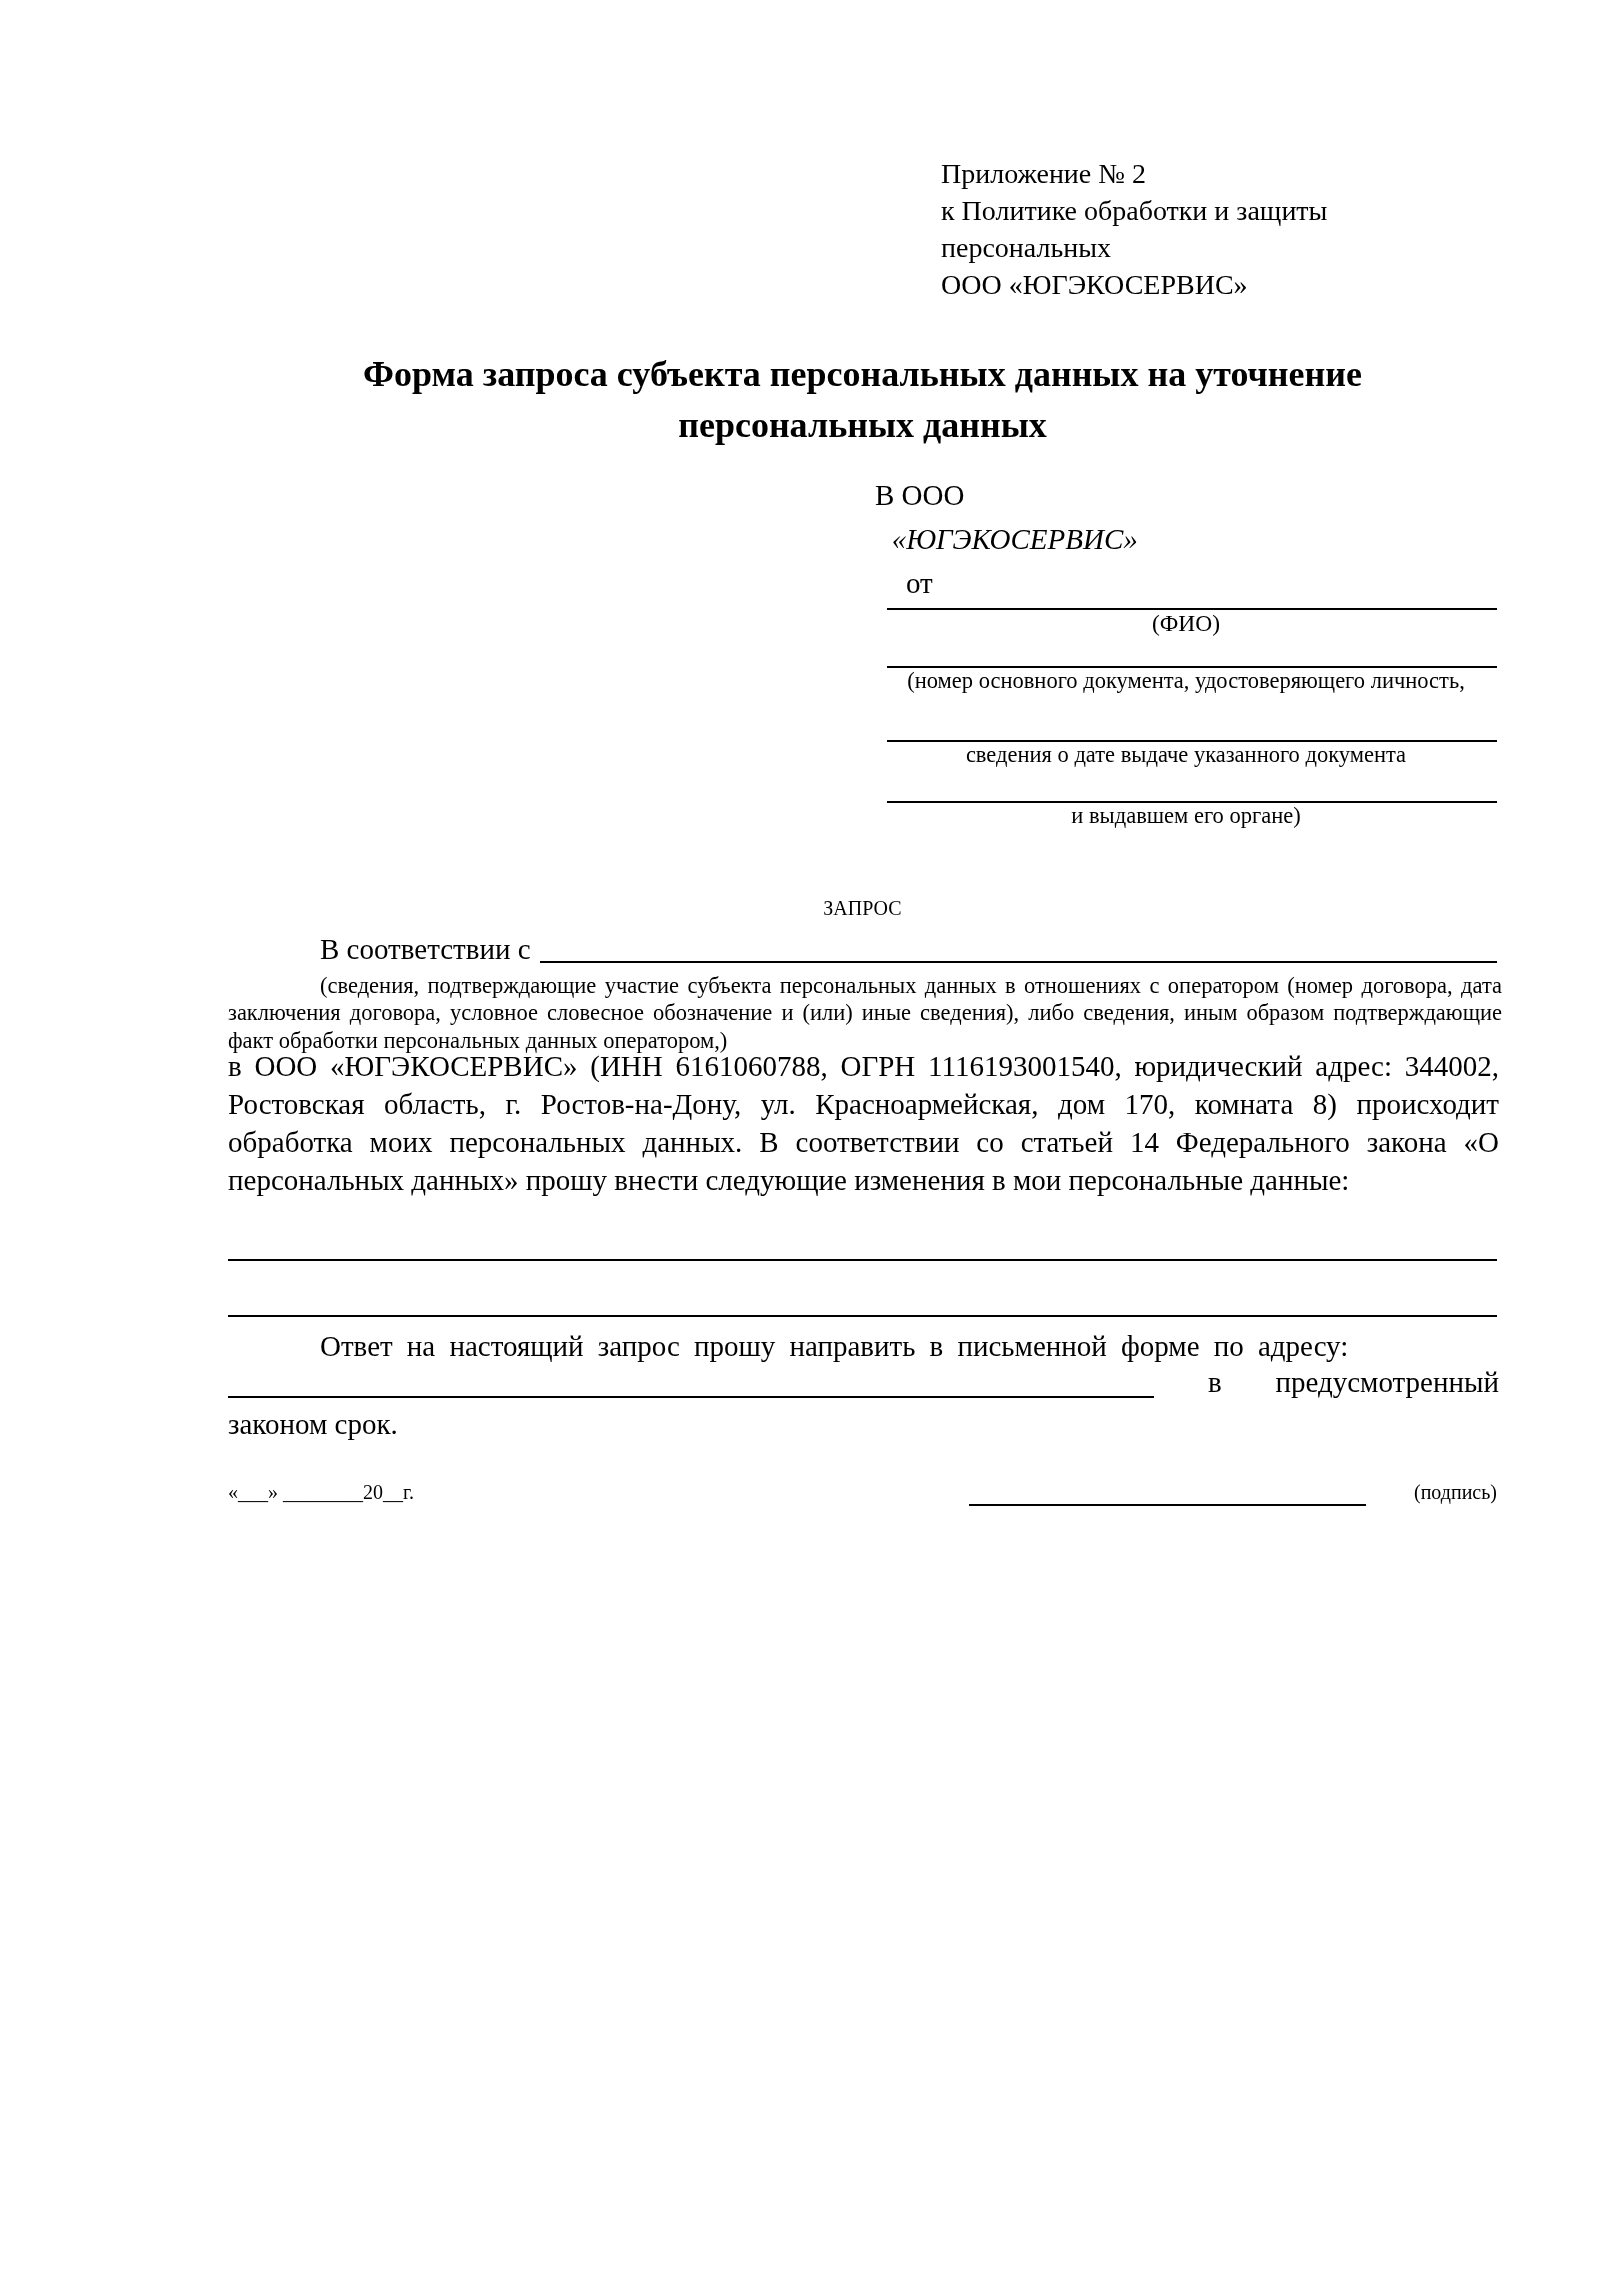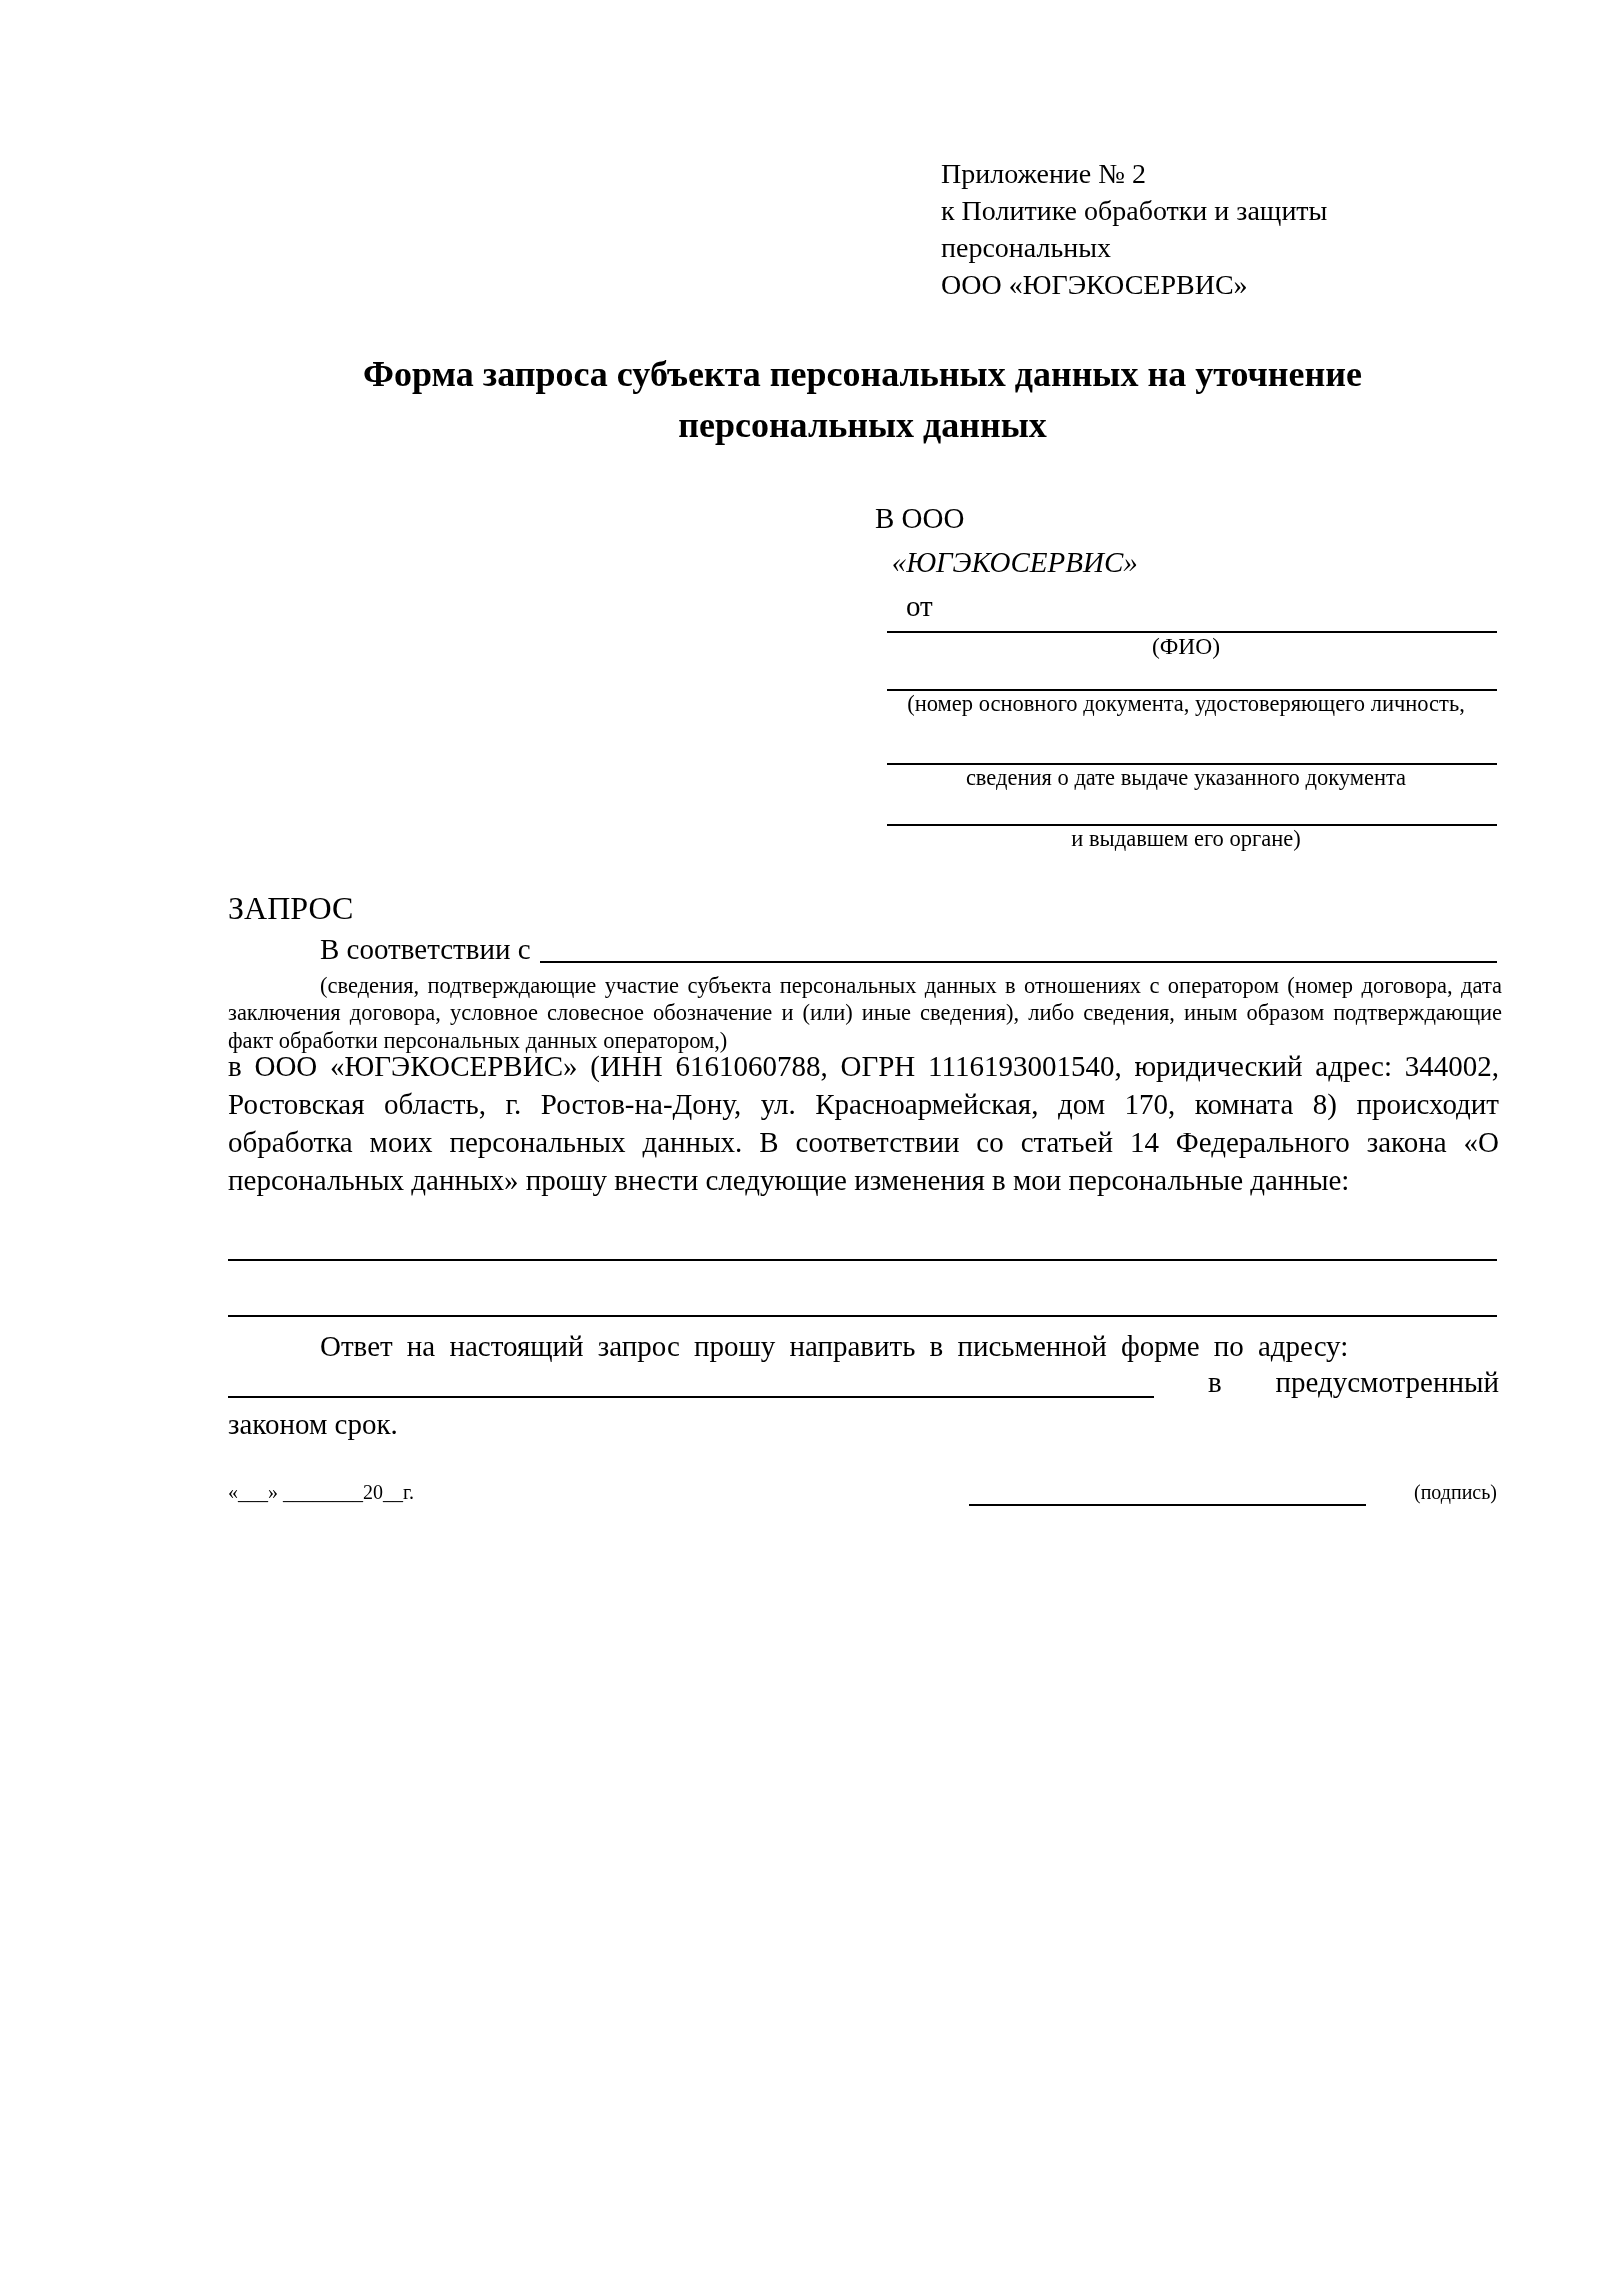--- a/index.html
+++ b/index.html
@@ -14,31 +14,31 @@
   }
   .abs{position:absolute;}
 
   
   .header-note{left:941px;top:155px;width:559px;font-size:28px;line-height:37px;}
 
   
   .doc-title{left:228px;top:349px;width:1269px;text-align:center;font-weight:700;font-size:36px;line-height:51px;}
 
   
-  .addressee{left:875px;top:496px;width:622px;font-size:29px;}
+  .addressee{left:875px;top:473px;width:622px;font-size:29px;}
   .addr-l1{line-height:44px;}
   .addr-l2{line-height:44px;padding-left:16.7px;font-style:italic;}
   .addr-l3{line-height:44px;padding-left:31px;}
   .field-line{height:0;border-bottom:2.9px solid #000;margin-left:11.8px;margin-top:2.9px;}
   .field-cap{text-align:center;}
   .cap-fio{font-size:23.5px;line-height:27.4px;}
   .cap-sm{font-size:22.5px;line-height:26.5px;}
   .mt30{margin-top:29px;} .mt46{margin-top:45px;} .mt34{margin-top:33px;}
 
-  .zapros{left:228px;top:890px;width:1269px;font-size:32px;line-height:37px;}
+  .zapros{left:228px;top:890px;width:1269px;text-align:center;font-size:20px;line-height:37px;}
 
   .accordance{left:228px;top:929px;width:1269px;font-size:29px;display:flex;align-items:flex-end;}
   .acc-label{margin-left:92px;white-space:nowrap;line-height:41px;}
   .acc-fill{flex:1;border-bottom:2.9px solid #000;margin-left:9.8px;margin-bottom:6.9px;}
 
   .small-note{left:228px;top:972px;width:1274px;font-size:22.5px;line-height:27.4px;text-align:justify;text-indent:92px;}
 
   .main-para{left:228px;top:1047px;width:1271px;font-size:29px;line-height:38px;text-align:justify;}
 
   .blank-row{left:228px;width:1269px;height:0;border-bottom:2.9px solid #000;}

